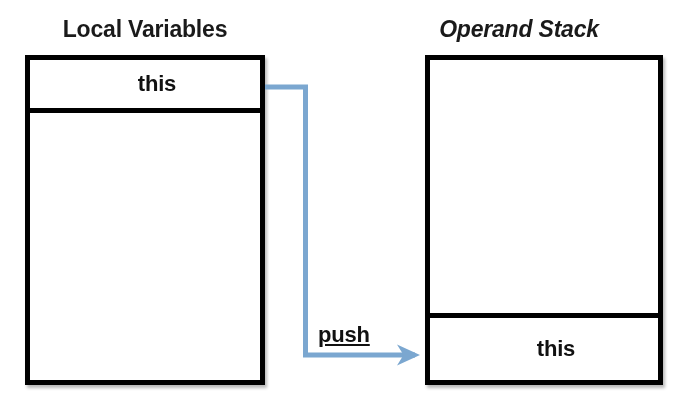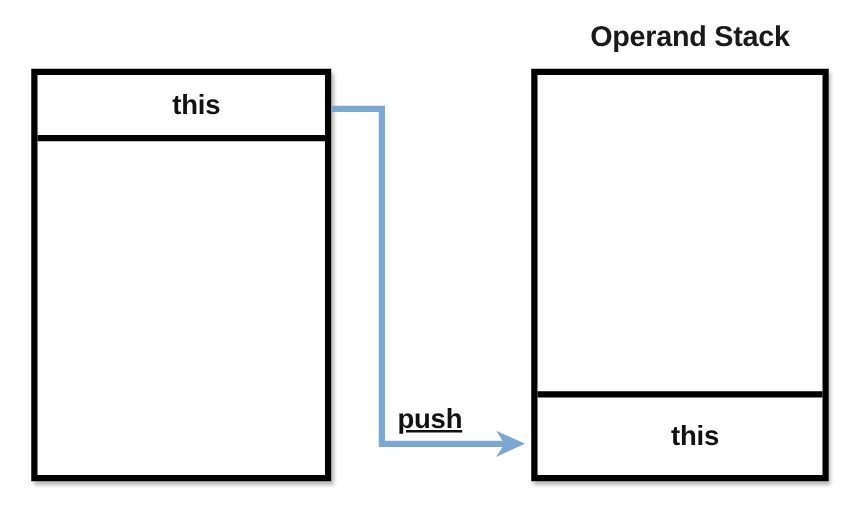--- a/index.html
+++ b/index.html
@@ -22,21 +22,21 @@
   .panel-title {
     position: absolute;
     font-weight: bold;
     font-size: 23px;
     color: #1a1a1a;
     letter-spacing: -0.2px;
     white-space: nowrap;
     text-align: center;
   }
   #lv-title { left: 25px; top: 16px; width: 240px; }
-  #os-title { left: 433px; top: 16px; width: 238px; }
+  #os-title { left: 400px; top: 16px; width: 238px; font-style: italic; }
 
   
   .frame-box {
     position: absolute;
     box-sizing: border-box;
     background: #ffffff;
     border: 5px solid #000000;
     box-shadow: 2px 3px 3px rgba(0,0,0,0.28);
   }
   #lv-box { left: 25px;  top: 55px; width: 240px; height: 330px; }
@@ -97,20 +97,21 @@
     letter-spacing: -0.2px;
     white-space: nowrap;
     text-decoration: underline;
   }
 </style>
 </head>
 <body>
 
 <div id="canvas">
 
+  <div class="panel-title" id="lv-title">Local Variables</div>
 
   <div class="frame-box" id="lv-box">
     <div class="slot filled-top">this</div>
     <div class="slot empty-rest"></div>
   </div>
 
   <div class="panel-title" id="os-title">Operand Stack</div>
 
   <div class="frame-box" id="os-box">
     <div class="slot empty-top"></div>

